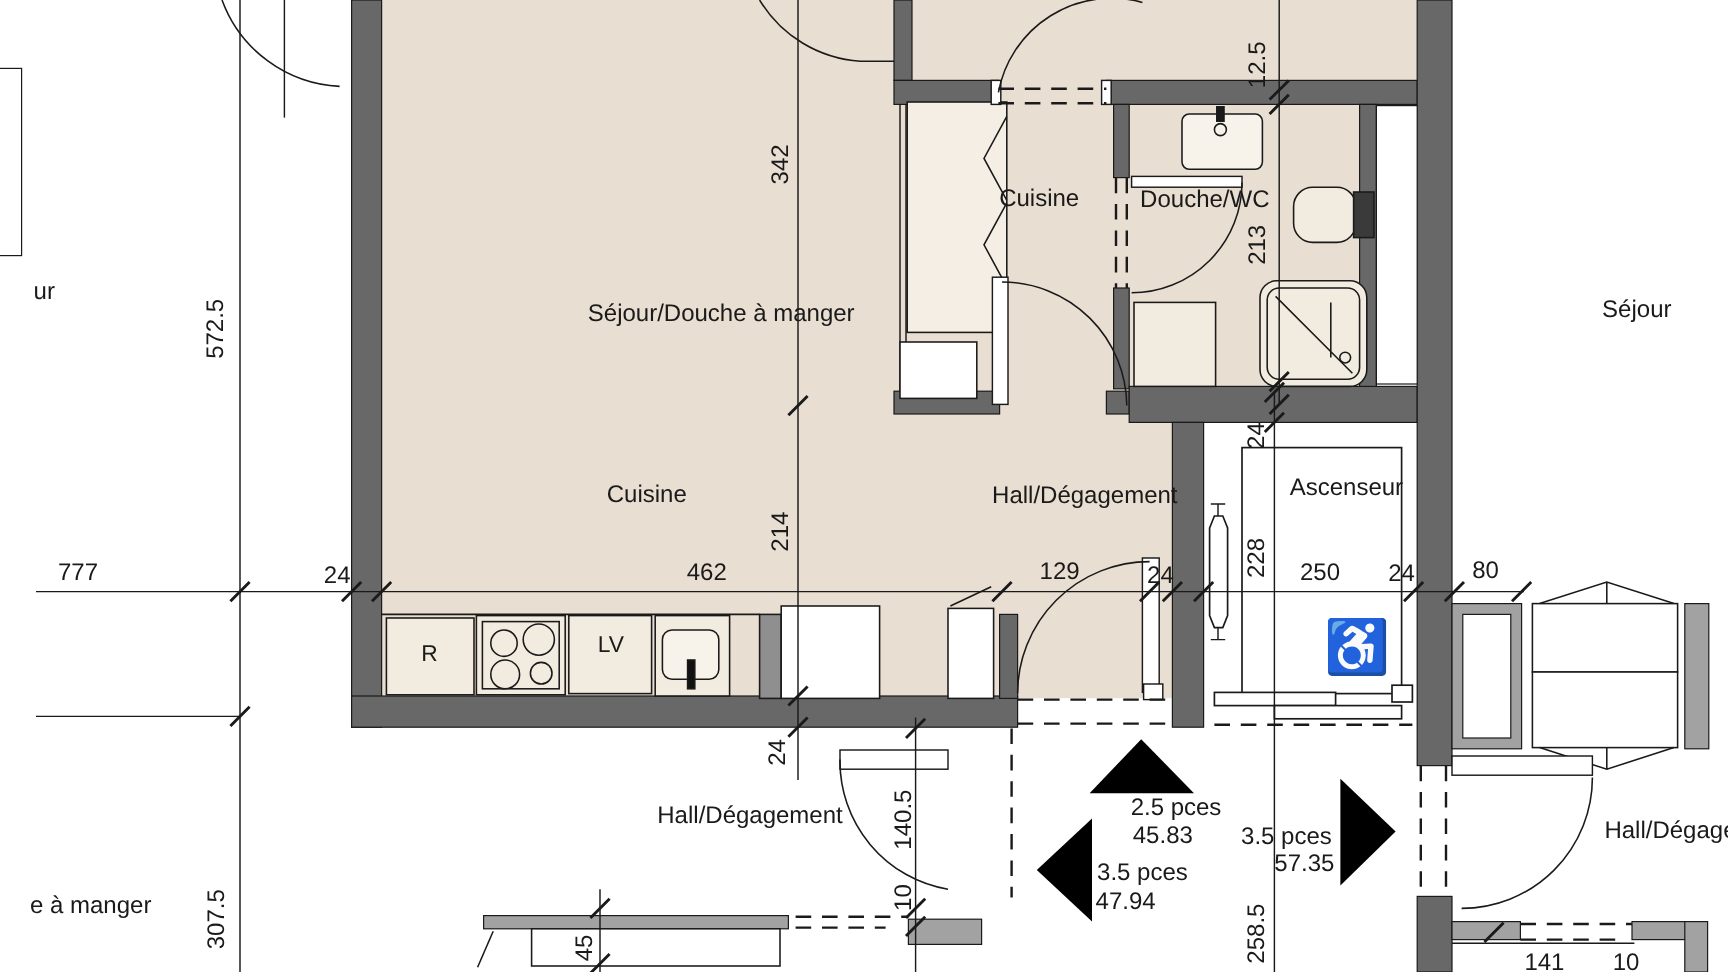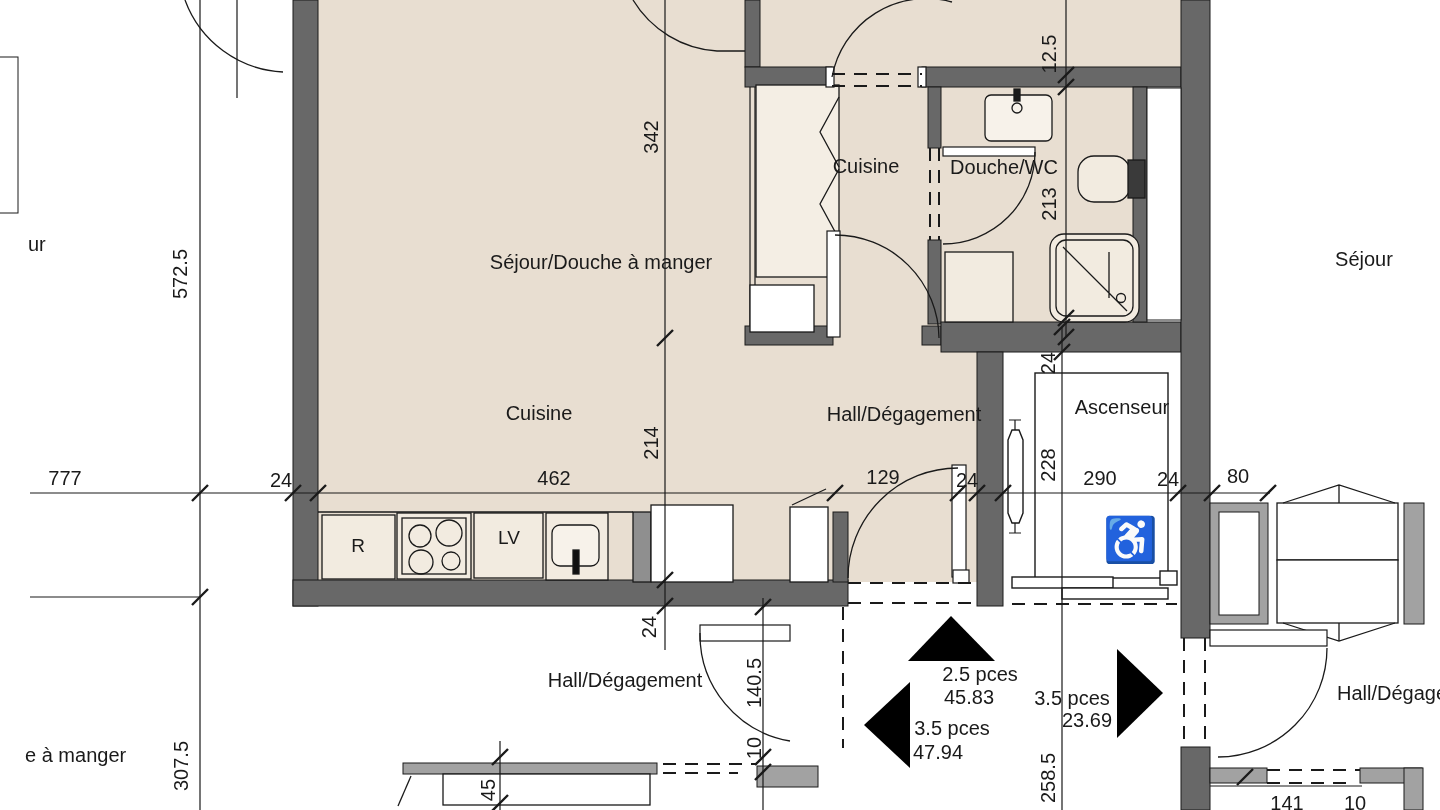--- a/index.html
+++ b/index.html
@@ -180,28 +180,28 @@
   <div class="lbl fixture" style="left:358px;top:546px">R</div>
   <div class="lbl fixture" style="left:509px;top:538px">LV</div>
 
   <div class="wheel" style="left:1131px;top:540px">♿</div>
 
   <div class="lbl" style="left:980px;top:674px">2.5 pces</div>
   <div class="lbl" style="left:969px;top:697px">45.83</div>
   <div class="lbl" style="left:952px;top:728px">3.5 pces</div>
   <div class="lbl" style="left:938px;top:752px">47.94</div>
   <div class="lbl" style="left:1072px;top:698px">3.5 pces</div>
-  <div class="lbl" style="left:1087px;top:720px">23.69</div>
+  <div class="lbl" style="left:1087px;top:720px">57.35</div>
 
   <div class="lbl" style="left:65px;top:478px">777</div>
   <div class="lbl" style="left:281px;top:480px">24</div>
-  <div class="lbl" style="left:554px;top:478px">462</div>
+  <div class="lbl" style="left:589px;top:478px">462</div>
   <div class="lbl" style="left:883px;top:477px">129</div>
   <div class="lbl" style="left:967px;top:480px">24</div>
-  <div class="lbl" style="left:1100px;top:478px">290</div>
+  <div class="lbl" style="left:1100px;top:478px">250</div>
   <div class="lbl" style="left:1168px;top:479px">24</div>
   <div class="lbl" style="left:1238px;top:476px">80</div>
   <div class="lbl" style="left:1287px;top:803px">141</div>
   <div class="lbl" style="left:1355px;top:803px">10</div>
 
   <div class="lbl v" style="left:651px;top:137px">342</div>
   <div class="lbl v" style="left:651px;top:443px">214</div>
   <div class="lbl v" style="left:649px;top:627px">24</div>
   <div class="lbl v" style="left:1049px;top:54px">12.5</div>
   <div class="lbl v" style="left:1049px;top:204px">213</div>

